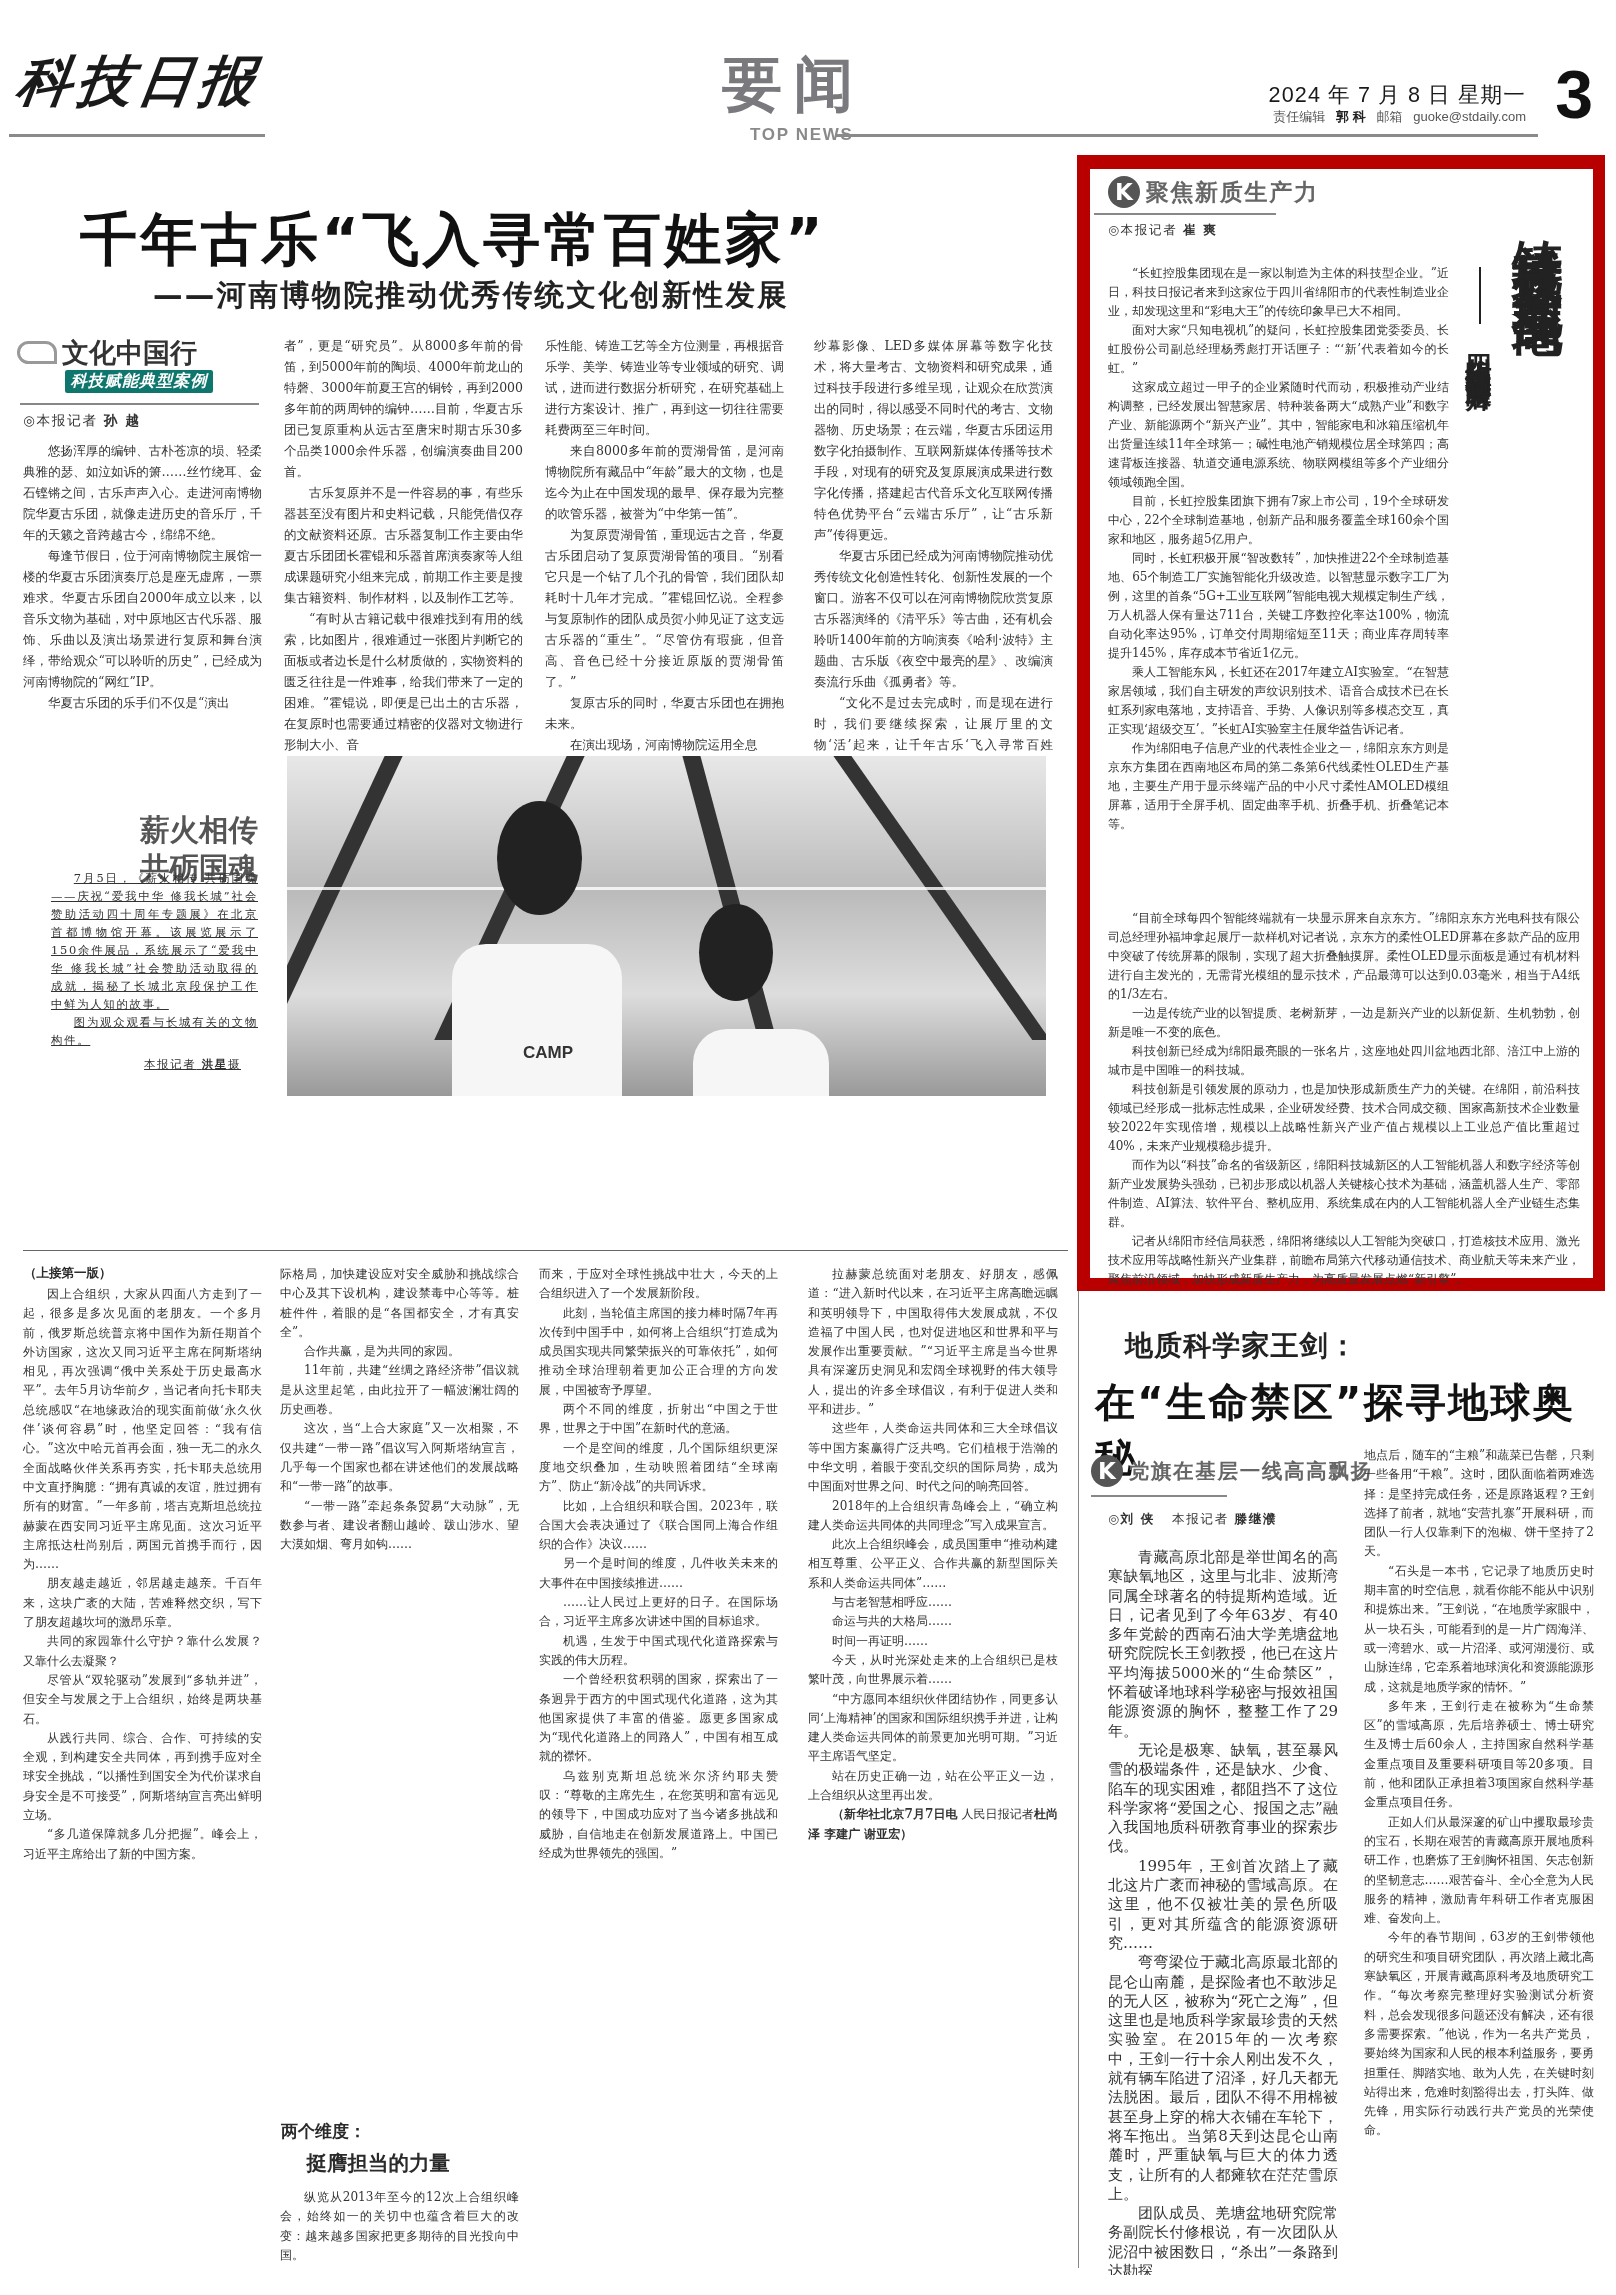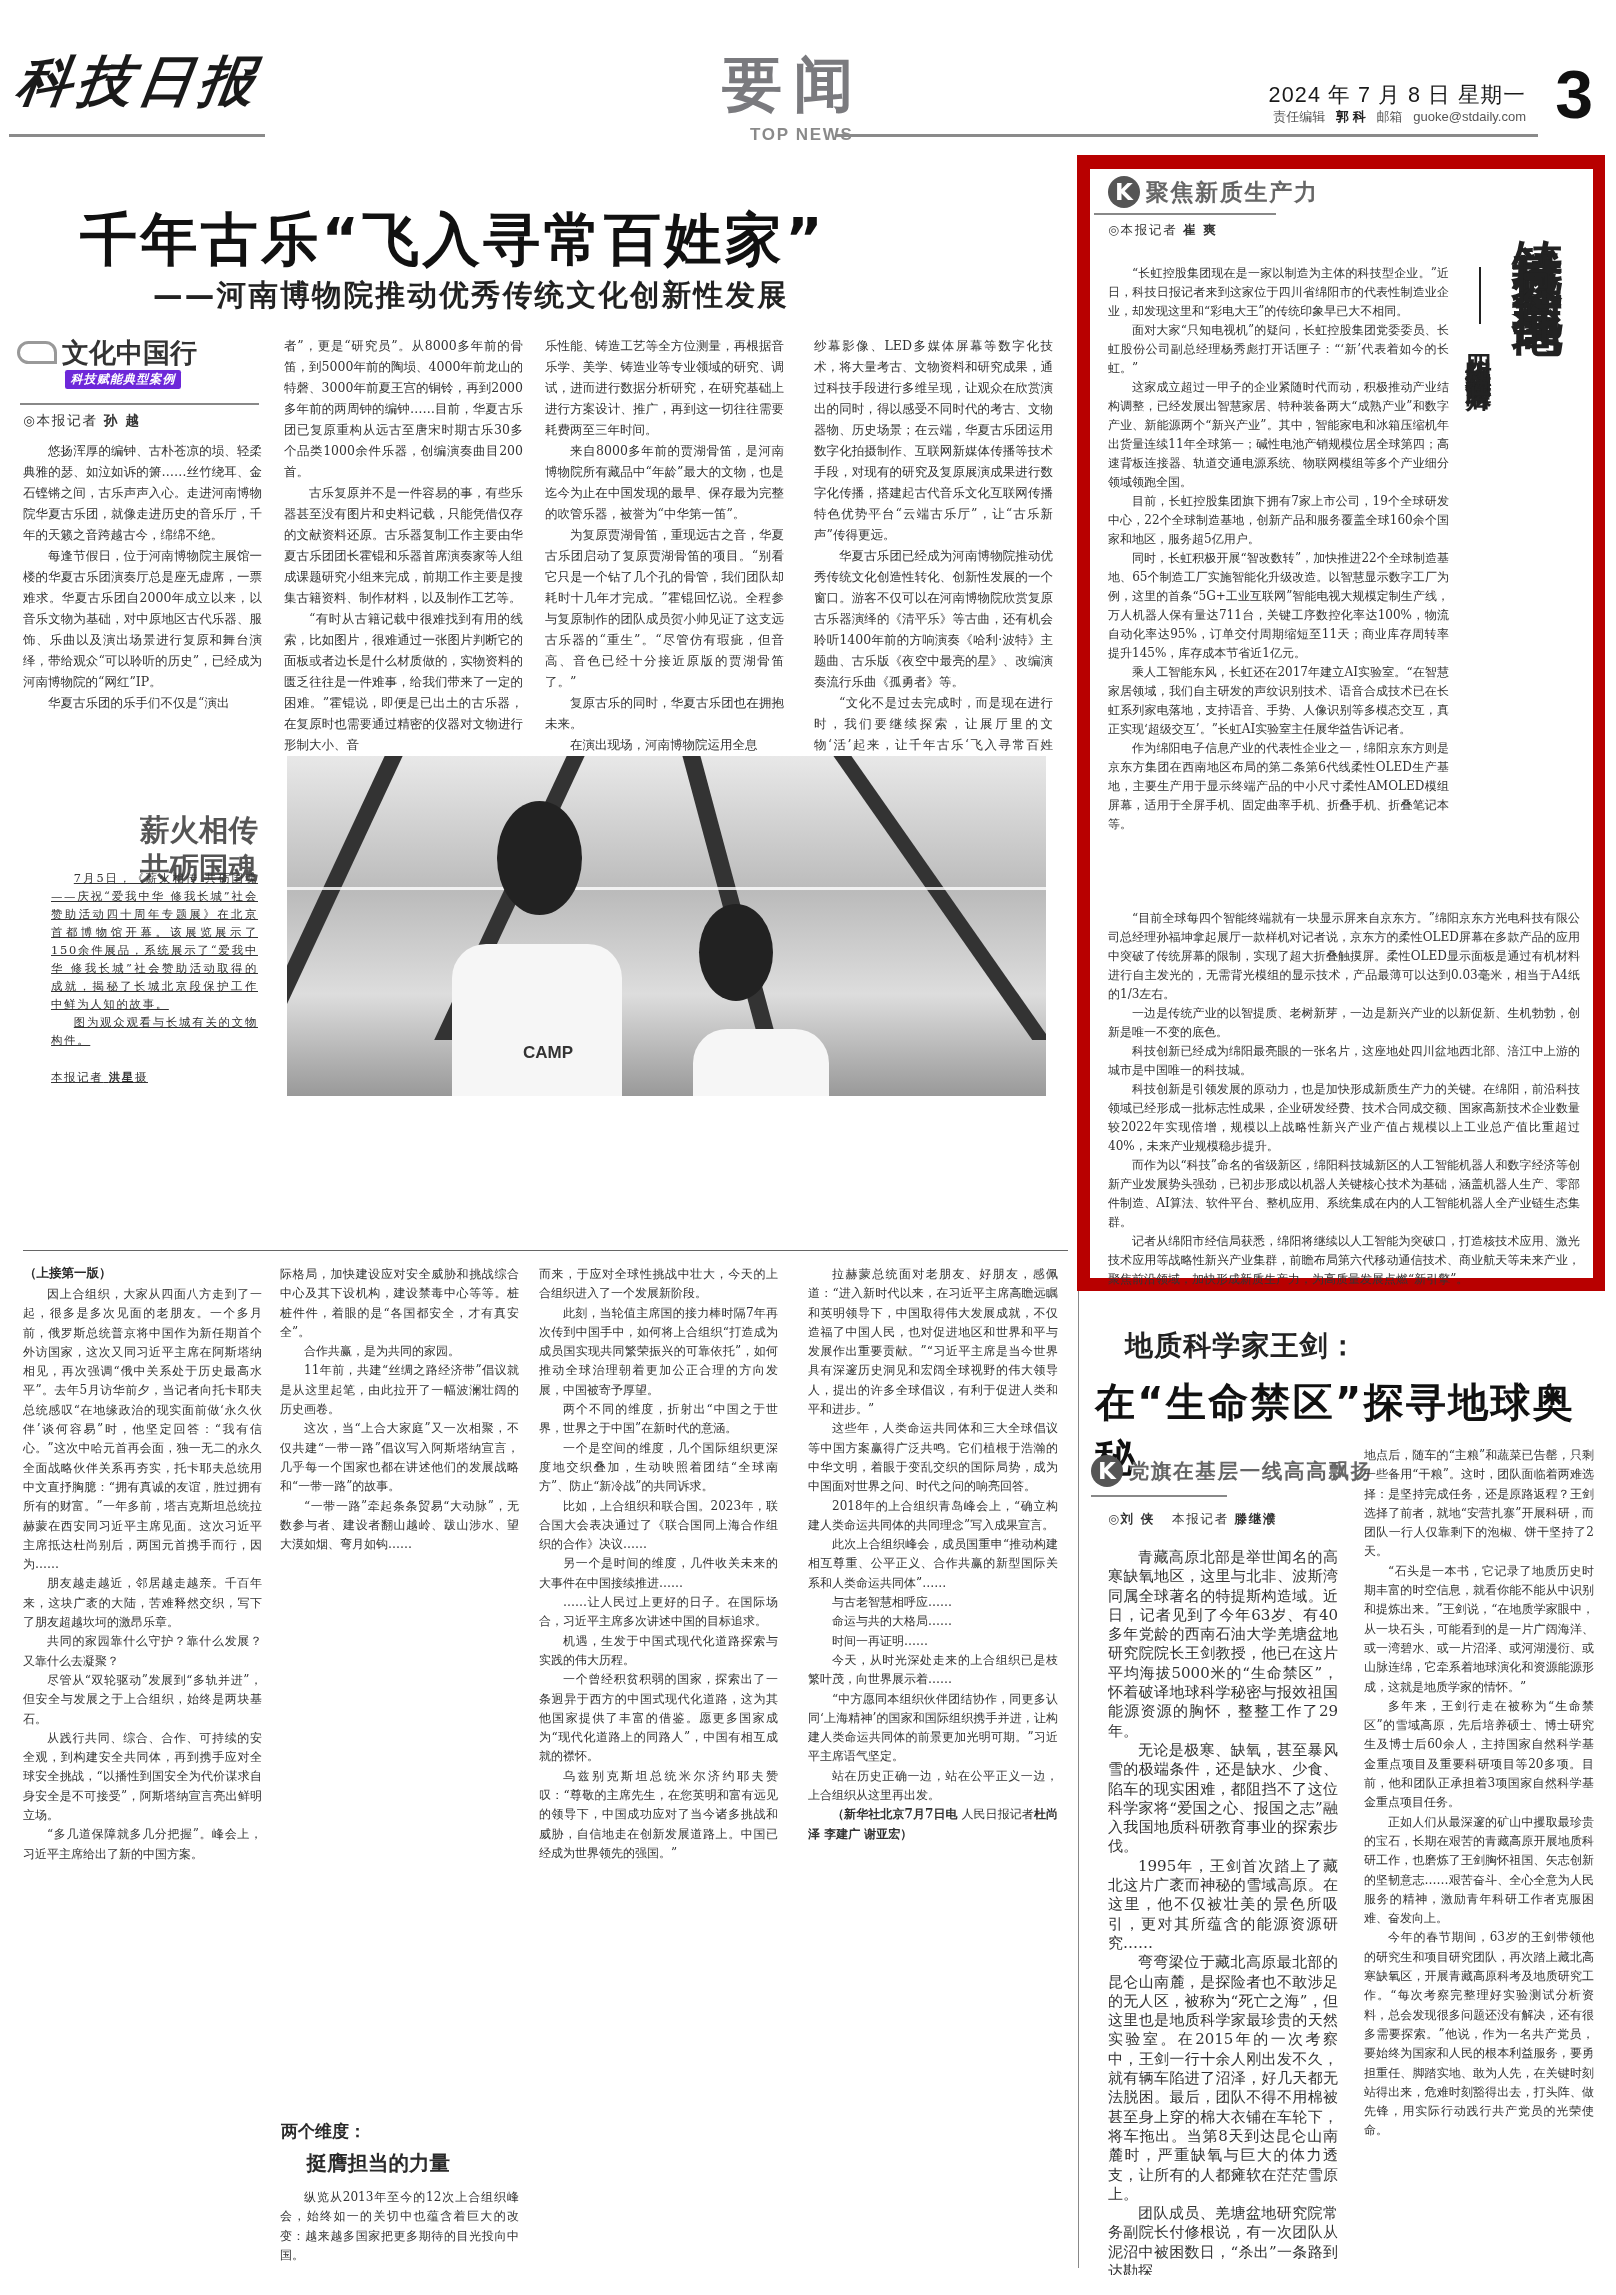--- a/index.html
+++ b/index.html
@@ -20,38 +20,38 @@
 
   
   .headline { position: absolute; left: 80px; top: 202px; font-family: "DejaVu Sans", sans-serif; font-weight: bold; font-size: 57px; color: #111; letter-spacing: 3.4px; }
   .subhead { position: absolute; left: 153px; top: 276px; font-family: "DejaVu Sans", sans-serif; font-weight: bold; font-size: 29.5px; color: #222; letter-spacing: 2.3px; }
 
   .col { position: absolute; font-size: 12.5px; line-height: 21px; color: #333; text-align: justify; }
   .col p { text-indent: 2em; }
 
   .kicker-box { position: absolute; left: 17px; top: 335px; width: 244px; height: 63px; }
   .kicker-1 { position: absolute; left: 45px; top: 0; font-family: "DejaVu Sans", sans-serif; font-size: 27px; font-weight: bold; color: #333; }
-  .kicker-2 { position: absolute; left: 48px; top: 35px; font-family: "DejaVu Sans", sans-serif; font-size: 12px; font-weight: bold; font-style: italic; color: #fff; background: #6d28d9; padding: 1.1px 5.7px; border-radius: 2.3px; letter-spacing: 1.1px; }
+  .kicker-2 { position: absolute; left: 48px; top: 35px; font-family: "DejaVu Sans", sans-serif; font-size: 16px; font-weight: bold; font-style: italic; color: #fff; background: #0f766e; padding: 1.1px 5.7px; border-radius: 2.3px; letter-spacing: 1.1px; }
   .cloud-icon { position: absolute; left: 0; top: 5.7px; width: 40px; height: 23px; border: 3.4px solid #999; border-radius: 23px 23px 0 23px; }
   .kicker-rule { position: absolute; left: 20px; top: 403px; width: 239px; height: 2.3px; background: #888; }
   .byline { position: absolute; font-size: 13.6px; color: #333; letter-spacing: 1.7px; }
   .byline b { font-family: "DejaVu Sans", sans-serif; }
 
   
   .photo { position: absolute; left: 287px; top: 756px; width: 759px; height: 340px; overflow: hidden; background: linear-gradient(180deg,#e8e8e8 0%,#bbb 40%,#ddd 70%,#999 100%); }
   .photo .beam { position: absolute; top: -11.4px; width: 18px; height: 295px; background: #333; transform: skewX(-25deg); }
   .photo .person { position: absolute; background: #f6f6f6; border-radius: 34px 34px 5.7px 5.7px; }
   .photo .head { position: absolute; background: #222; border-radius: 50%; }
   .photo .brick { position: absolute; background: #8c8c8c; border-radius: 8px; box-shadow: inset 0 -11.4px 23px #666; }
   .photo .glass { position: absolute; left: 0; top: 131px; width: 100%; height: 2.8px; background: rgba(255,255,255,0.8); }
 
   .caption-title { position: absolute; left: 122px; top: 811px; font-family: "DejaVu Sans", sans-serif; font-size: 29.5px; font-weight: bold; color: #555; line-height: 38px; text-align: right; width: 136px; }
   .caption { position: absolute; left: 51px; top: 869px; width: 207px; font-size: 11.4px; line-height: 18px; color: #333; letter-spacing: 1.7px; text-align: justify; text-decoration: underline; }
   .caption p { text-indent: 2em; }
-  .caption .credit { text-align: left; text-indent: 0; margin-top: 19px; padding-right: 17px; }
+  .caption .credit { text-align: right; text-indent: 0; margin-top: 6px; padding-right: 17px; }
 
   .h-rule { position: absolute; left: 23px; top: 1250px; width: 1045px; height: 1.1px; background: #666; }
 
   .continued { position: absolute; left: 24px; top: 1265px; font-family: "DejaVu Sans", sans-serif; font-weight: bold; font-size: 12.5px; }
   .subsection { position: absolute; left: 281px; top: 2120px; font-family: "DejaVu Sans", sans-serif; font-weight: bold; }
   .subsection .a { font-size: 17px; display: block; }
   .subsection .b { font-size: 20.5px; display: block; padding-left: 25.6px; margin-top: 5.7px; }
   .dateline { font-weight: bold; }
 
   

